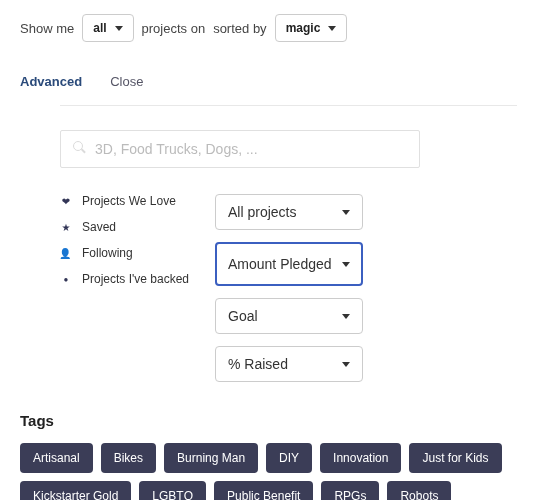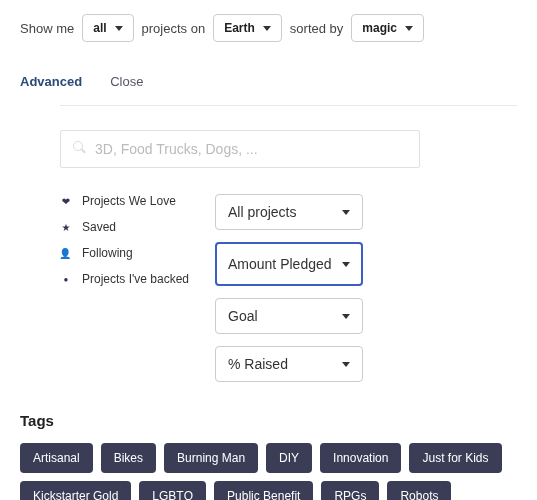--- a/index.html
+++ b/index.html
@@ -115,24 +115,20 @@
 </head>
 <body>
 
 <div class="filter-line">
   <span class="txt">Show me</span>
   <span class="dd">
     <span class="val">all</span>
     <span class="caret"></span>
   </span>
   <span class="txt">projects on</span>
-  <span class="dd">
-    <span class="val">Earth</span>
-    <span class="caret"></span>
-  </span>
   <span class="txt">sorted by</span>
   <span class="dd">
     <span class="val">magic</span>
     <span class="caret"></span>
   </span>
 </div>
 
 <div class="adv-row">
   <span class="link">Advanced</span>
   <span class="link close">Close</span>

